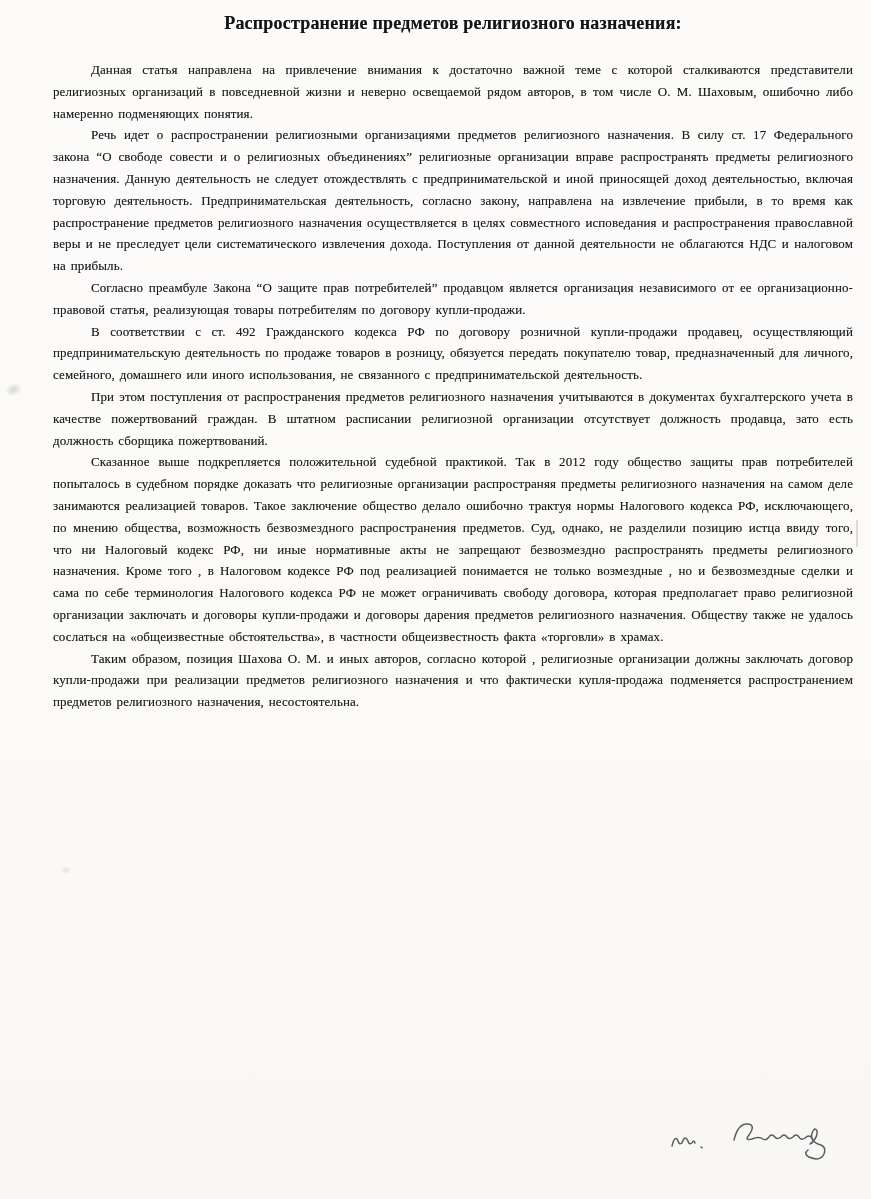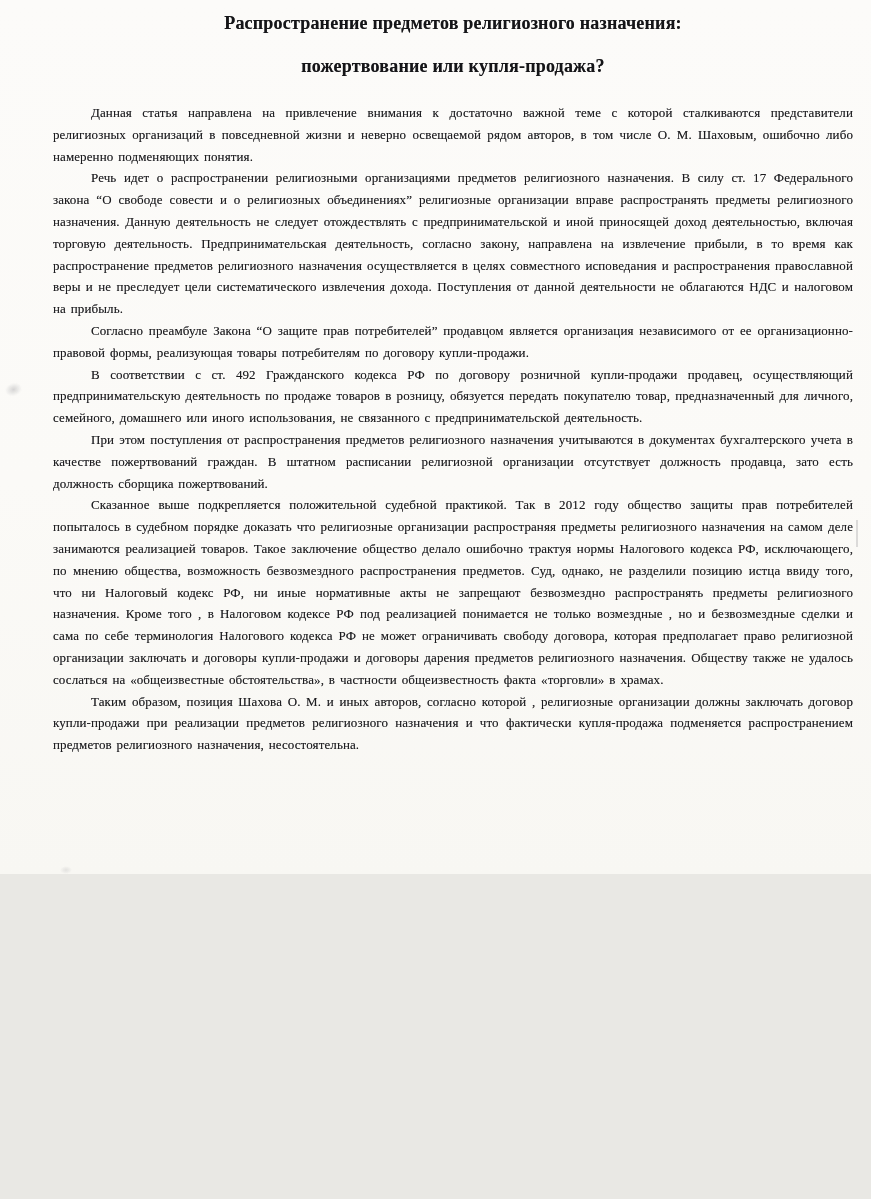--- a/index.html
+++ b/index.html
@@ -7,21 +7,21 @@
     --ink:#1c1c1f;
   }
   html,body{margin:0;padding:0;}
   body{
     width:871px;height:1199px;
     font-family:"Liberation Serif","DejaVu Serif",serif;
     background:#e9e8e4;
   }
   .page{
     position:relative;
-    width:871px;height:874px;
+    width:871px;height:1199px;
     overflow:hidden;
     background:linear-gradient(180deg,#fcfbf9 0%, #fbfaf7 55%, #f8f7f3 100%);
     color:var(--ink);
   }
   .content{
     position:absolute;
     left:53px;
     width:800px;
     top:13px;
   }
@@ -79,26 +79,25 @@
     filter:blur(0.7px);
   }
 </style>
 </head>
 <body>
 
 <div class="page">
 
   <div class="content">
     <div class="doc-title first">Распространение предметов религиозного назначения:</div>
-    <div class="doc-title second">пожертвование или купля-продажа?</div>
 
     <div class="body-text">
       <p>Данная статья направлена на привлечение внимания к достаточно важной теме с которой сталкиваются представители религиозных организаций в повседневной жизни и неверно освещаемой рядом авторов, в том числе О. М. Шаховым,  ошибочно либо намеренно подменяющих понятия.</p>
       <p>Речь идет о распространении религиозными организациями предметов религиозного назначения. В силу ст. 17 Федерального закона “О свободе совести и о религиозных объединениях” религиозные организации вправе распространять предметы религиозного назначения. Данную деятельность не следует отождествлять с предпринимательской и иной приносящей доход деятельностью, включая торговую деятельность. Предпринимательская деятельность, согласно закону, направлена на извлечение прибыли, в то время как распространение предметов религиозного назначения осуществляется в целях совместного исповедания и распространения православной веры и не преследует цели систематического извлечения дохода. Поступления от данной деятельности не облагаются НДС и налоговом на прибыль.</p>
-      <p>Согласно преамбуле Закона “О защите прав потребителей” продавцом является организация независимого от ее организационно-правовой формы, реализующая товары потребителям по договору купли-продажи.</p>
+      <p>Согласно преамбуле Закона “О защите прав потребителей” продавцом является организация независимого от ее организационно-правовой статья, реализующая товары потребителям по договору купли-продажи.</p>
       <p>В соответствии с ст. 492 Гражданского кодекса РФ по договору розничной купли-продажи продавец, осуществляющий предпринимательскую деятельность по продаже товаров в розницу, обязуется передать покупателю товар, предназначенный для личного, семейного, домашнего или иного использования, не связанного с предпринимательской деятельность.</p>
       <p>При этом поступления от распространения предметов религиозного назначения учитываются в документах бухгалтерского учета в качестве пожертвований граждан. В штатном расписании религиозной организации отсутствует должность продавца, зато есть должность сборщика пожертвований.</p>
       <p>Сказанное выше подкрепляется положительной судебной практикой. Так в 2012 году общество защиты прав потребителей попыталось в судебном порядке доказать что религиозные организации распространяя предметы религиозного назначения на самом деле занимаются реализацией товаров. Такое заключение общество делало ошибочно трактуя нормы Налогового кодекса РФ, исключающего, по мнению общества, возможность безвозмездного распространения предметов. Суд, однако, не разделили позицию истца ввиду того, что ни Налоговый кодекс РФ, ни иные нормативные акты не запрещают безвозмездно распространять предметы религиозного назначения. Кроме того , в Налоговом кодексе РФ под реализацией понимается не только возмездные , но и безвозмездные сделки и сама по себе терминология Налогового кодекса РФ не может ограничивать свободу договора, которая предполагает право религиозной организации заключать и договоры купли-продажи и договоры дарения предметов религиозного назначения. Обществу также не удалось сослаться на «общеизвестные обстоятельства», в частности общеизвестность факта «торговли» в храмах.</p>
       <p>Таким образом, позиция Шахова О. М. и иных авторов, согласно которой , религиозные организации должны заключать договор купли-продажи при реализации предметов религиозного назначения и что фактически купля-продажа подменяется распространением предметов религиозного назначения, несостоятельна.</p>
     </div>
   </div>
 
   <div class="signature">
     <svg viewBox="0 0 195 52" fill="none" xmlns="http://www.w3.org/2000/svg">
       <g stroke="#45454e" stroke-width="1.5" stroke-linecap="round" stroke-linejoin="round" opacity="0.88">

